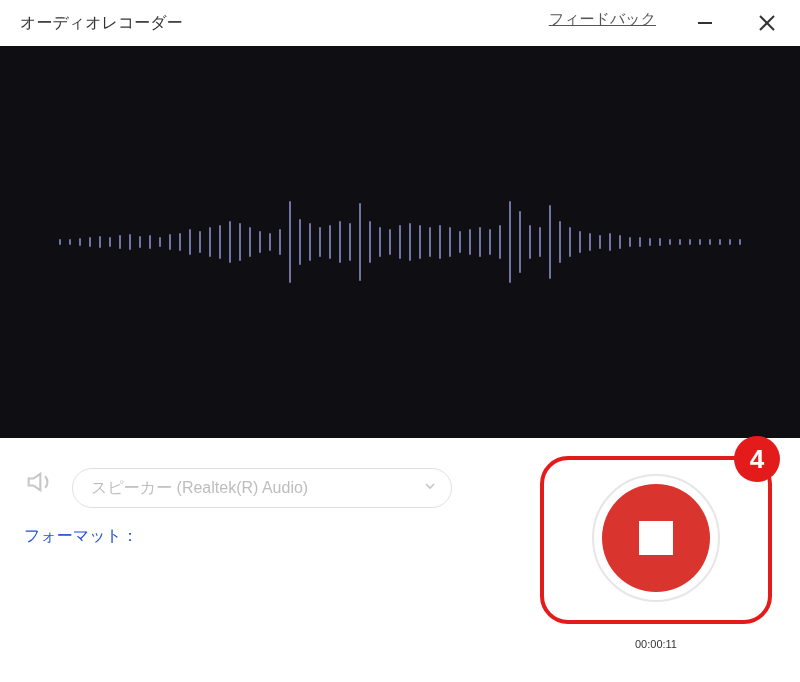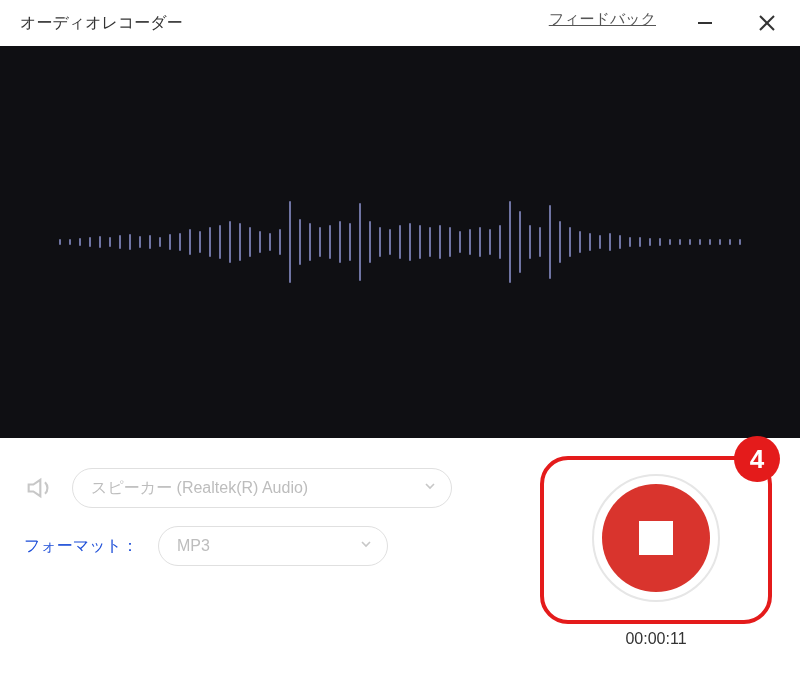--- a/index.html
+++ b/index.html
@@ -59,21 +59,20 @@
       position: relative;
     }
     .left-controls {
       display: flex;
       flex-direction: column;
       gap: 18px;
       flex: 1;
     }
     .row {
       display: flex;
-      align-items: center;
       gap: 20px;
     }
     .row .icon {
       width: 28px;
       height: 28px;
       color: #c7c7c7;
       display: flex;
       align-items: center;
       justify-content: center;
     }
@@ -156,22 +155,22 @@
       display: flex;
       align-items: center;
       justify-content: center;
     }
     .stop-square {
       width: 34px;
       height: 34px;
       background: #fff;
     }
     .timer {
-      margin-top: 28px;
-      font-size: 16px;
+      margin-top: 36px;
+      font-size: 11px;
       color: #333;
     }
   </style>
 </head>
 <body>
 
 <div class="titlebar">
   <div class="title">オーディオレコーダー</div>
   <div class="titlebar-right">
     <a class="feedback-link">フィードバック</a>
@@ -281,28 +280,20 @@
           <svg width="14" height="14" viewBox="0 0 14 14">
               <path d="M3 5l4 4 4-4" fill="none" stroke="#c7c7c7" stroke-width="1.6"></path>
             </svg>
         </span>
       </div>
     </div>
 
 
     <div class="row">
       <div class="format-label">フォーマット：</div>
-      <div class="dropdown small">
-        <span>MP3</span>
-        <span class="chev">
-          <svg width="14" height="14" viewBox="0 0 14 14">
-              <path d="M3 5l4 4 4-4" fill="none" stroke="#c7c7c7" stroke-width="1.6"></path>
-            </svg>
-        </span>
-      </div>
     </div>
 
   </div>
 
   <div class="record-area">
     <div class="annot">
       <div class="callout">4</div>
     </div>
     <div class="stop-btn">
       <div class="stop-inner">

